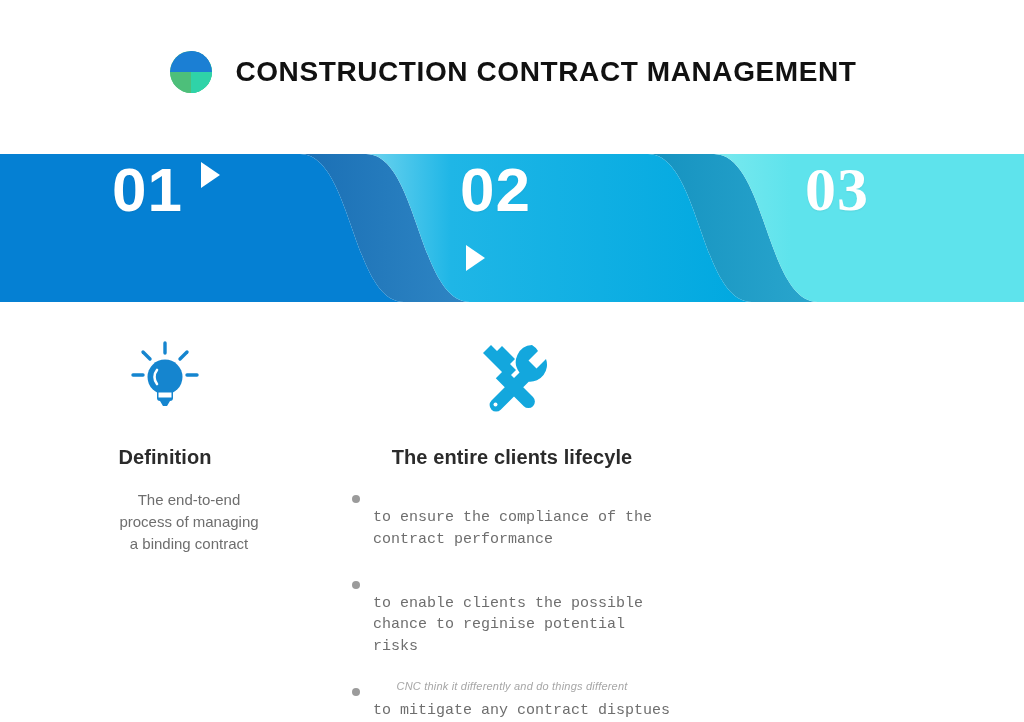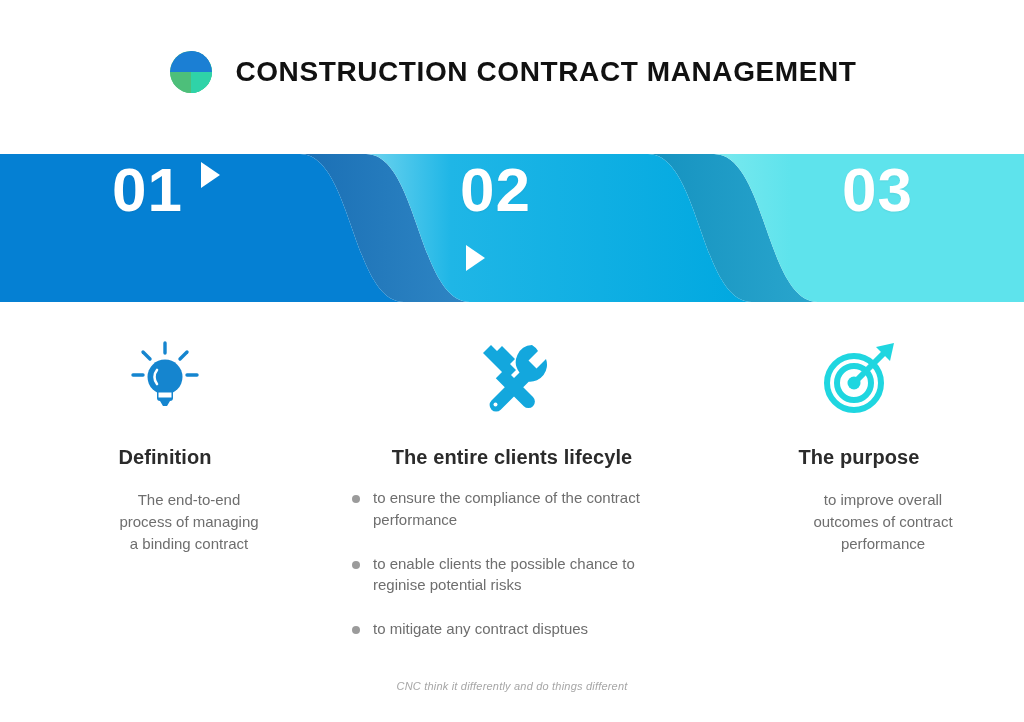--- a/index.html
+++ b/index.html
@@ -28,21 +28,21 @@
   .banner svg { display:block; width:1024px; height:148px; }
   .num {
     position:absolute; top:0; height:148px;
     display:flex; align-items:flex-start; gap:12px;
     color:#ffffff; font-size:62px; font-weight:bold; letter-spacing:1px;
     font-family:"Liberation Sans", sans-serif;
     text-shadow:0 1px 2px rgba(0,0,0,0.06);
   }
   .num-1 { left:112px; }
   .num-2 { left:460px;flex-direction:column; }
-  .num-3 { left:842px; }
+  .num-3 { left:805px;font-family:Liberation Serif, serif; }
   .tri {
     width:0; height:0; margin-left:6px; margin-top:8px;
     border-top:13px solid transparent;
     border-bottom:13px solid transparent;
     border-left:19px solid #ffffff;
   }
 
   
   .cols {
     position:absolute; top:334px; left:0; width:1024px;
@@ -74,21 +74,22 @@
     display:flex; align-items:flex-start; gap:13px;
     margin-bottom:22px;
   }
   .bullet:last-child { margin-bottom:0; }
   .dot {
     flex:0 0 auto; width:8px; height:8px; border-radius:50%;
     background:#9b9b9b; margin-top:8px;
   }
   .bullet-text {
     font-size:15px; line-height:1.45; color:#6e6e6e; text-align:left;
-    font-family:Liberation Sans, sans-serif;
+    font-family:Liberation Mono, monospace;
+    margin-top:20px;
   }
 
   
   .footer {
     position:absolute; top:680px; left:0; width:1024px;
     text-align:center; font-style:italic;
     font-size:11px; color:#a6a6a6; letter-spacing:0.2px;
     font-family:"Liberation Sans", sans-serif;
   }
 </style>
@@ -210,35 +211,18 @@
           <span class="dot"></span>
           <span class="bullet-text">to enable clients the possible chance to reginise potential risks</span>
         </div>
         <div class="bullet">
           <span class="dot"></span>
           <span class="bullet-text">to mitigate any contract disptues</span>
         </div>
       </div>
     </div>
 
-    <div class="col col-3">
-      <div class="icon-wrap">
-        <svg width="82" height="76" viewBox="0 0 82 76">
-          <g fill="none" stroke="#1fd6e0" stroke-width="6">
-            <circle cx="36" cy="44" r="27"></circle>
-            <circle cx="36" cy="44" r="17"></circle>
-          </g>
-          <circle cx="36" cy="44" r="6.5" fill="#1fd6e0"></circle>
-          <line x1="36" y1="44" x2="70" y2="10" stroke="#1fd6e0" stroke-width="6" stroke-linecap="round"></line>
-          <path d="M58 8 L76 4 L72 22 L65 15 z" fill="#1fd6e0"></path>
-        </svg>
-      </div>
-      <div class="col-head">The purpose</div>
-      <div class="col-body" style="white-space:pre-line;">to improve overall
-outcomes of contract
-performance</div>
-    </div>
 
   </div>
 
   <div class="footer">CNC think it differently and do things different</div>
 
 </div>
 
 </body></html>

